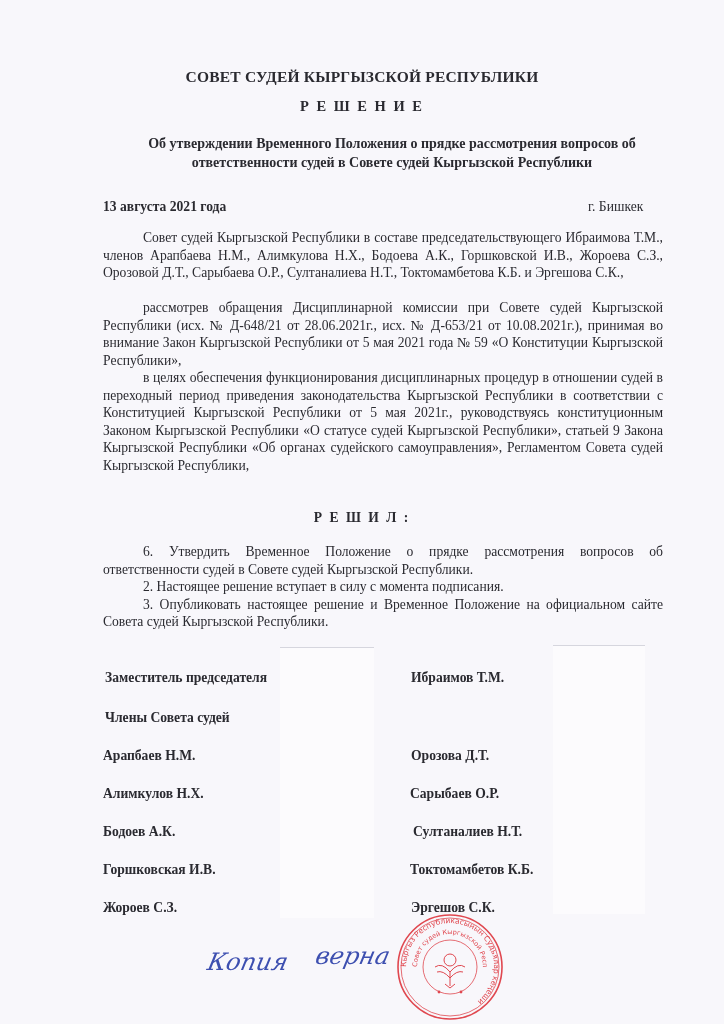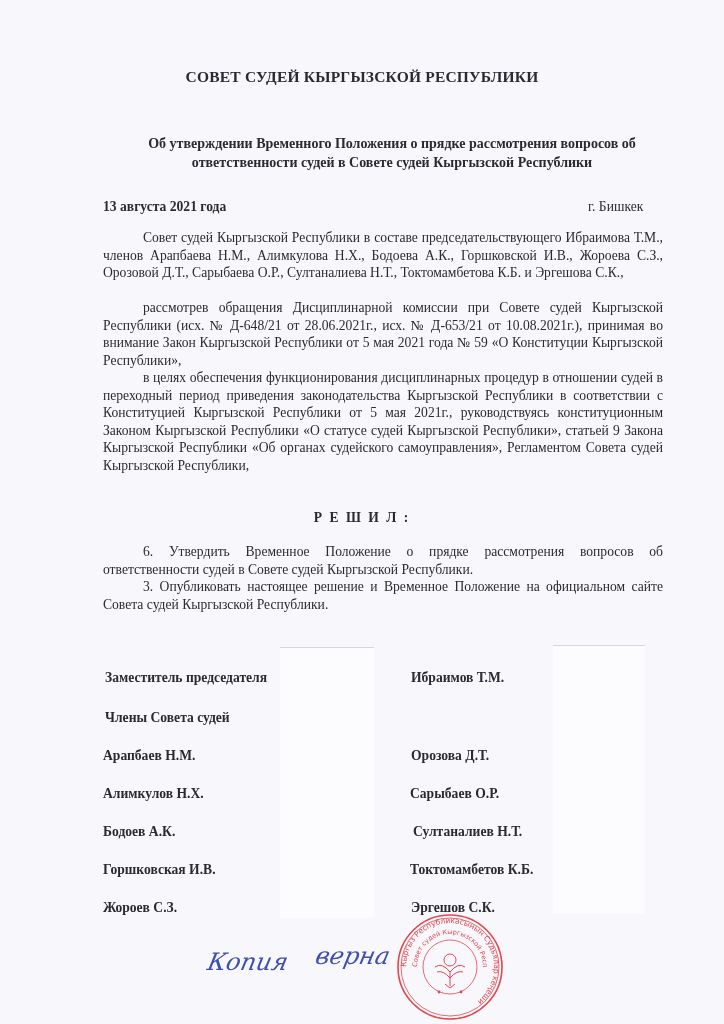--- a/index.html
+++ b/index.html
@@ -32,20 +32,21 @@
   }
   .stamp { position: absolute; left: 395px; top: 912px; width: 110px; height: 110px; }
   .stamp svg { width: 110px; height: 110px; }
 </style>
 </head>
 <body>
 
 <div class="page">
 
   <div class="abs center b hdr" style="top:68px;">СОВЕТ СУДЕЙ КЫРГЫЗСКОЙ РЕСПУБЛИКИ</div>
+  <div class="abs center b title2" style="top:98px;">Р Е Ш Е Н И Е</div>
 
   <div class="abs center b sub" style="top:134px;">Об утверждении Временного Положения о прядке рассмотрения вопросов об</div>
   <div class="abs center b sub" style="top:153px;">ответственности судей в Совете судей Кыргызской Республики</div>
 
   <div class="abs b date" style="left:103px; top:199px;">13 августа 2021 года</div>
   <div class="abs date" style="left:588px; top:199px;">г. Бишкек</div>
 
   <div class="para body" style="top:229px;">
     <div class="first">Совет судей Кыргызской Республики в составе председательствующего Ибраимова Т.М., членов Арапбаева Н.М., Алимкулова Н.Х., Бодоева А.К., Горшковской И.В., Жороева С.З., Орозовой Д.Т., Сарыбаева О.Р., Султаналиева Н.Т., Токтомамбетова К.Б. и Эргешова С.К.,</div>
   </div>
@@ -53,20 +54,21 @@
     <div class="first">рассмотрев обращения Дисциплинарной комиссии при Совете судей Кыргызской Республики (исх. № Д-648/21 от 28.06.2021г., исх. № Д-653/21 от 10.08.2021г.), принимая во внимание Закон Кыргызской Республики от 5 мая 2021 года № 59 «О Конституции Кыргызской Республики»,</div>
   </div>
   <div class="para body" style="top:369px;">
     <div class="first">в целях обеспечения функционирования дисциплинарных процедур в отношении судей в переходный период приведения законодательства Кыргызской Республики в соответствии с Конституцией Кыргызской Республики от 5 мая 2021г., руководствуясь конституционным Законом Кыргызской Республики «О статусе судей Кыргызской Республики», статьей 9 Закона Кыргызской Республики «Об органах судейского самоуправления», Регламентом Совета судей Кыргызской Республики,</div>
   </div>
 
   <div class="abs center b title2" style="top:510px; font-size:13.6px;">Р Е Ш И Л :</div>
 
   <div class="para body" style="top:543px;">
     <div class="first">6. Утвердить Временное Положение о прядке рассмотрения вопросов об ответственности судей в Совете судей Кыргызской Республики.</div>
+    <div class="first">2. Настоящее решение вступает в силу с момента подписания.</div>
     <div class="first">3. Опубликовать настоящее решение и Временное Положение на официальном сайте Совета судей Кыргызской Республики.</div>
   </div>
 
   <div class="sigbox" style="left:280px; top:647px; width:94px; height:270px;"></div>
   <div class="sigbox" style="left:553px; top:645px; width:92px; height:268px;"></div>
 
   <div class="sig" style="left:105px; top:670px;">Заместитель председателя</div>
   <div class="sig" style="left:411px; top:670px;">Ибраимов Т.М.</div>
 
   <div class="sig" style="left:105px; top:710px;">Члены Совета судей</div>

